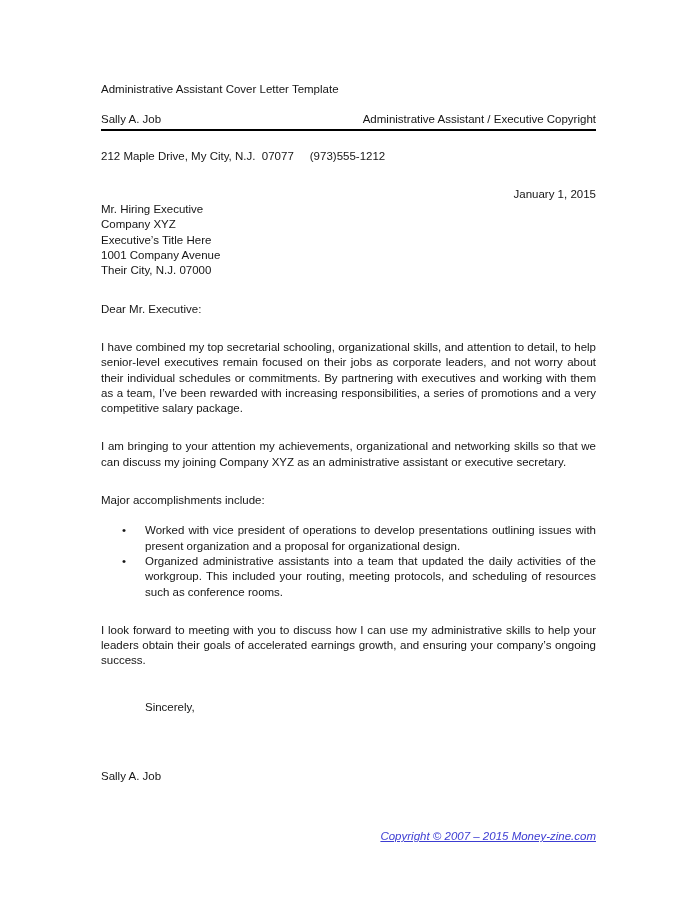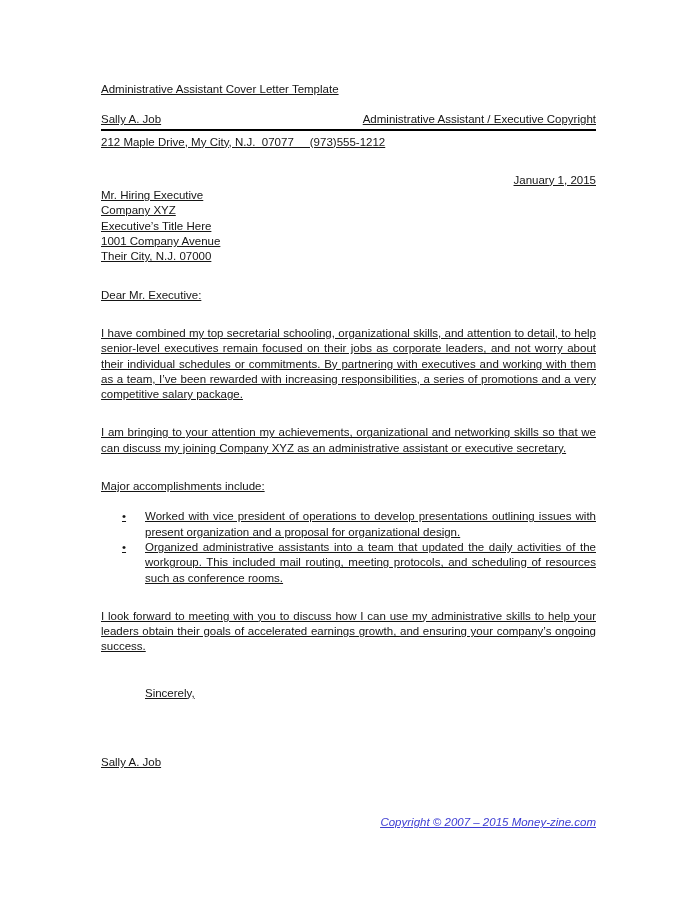--- a/index.html
+++ b/index.html
@@ -9,40 +9,39 @@
     height: 900px;
     font-family: "Liberation Sans", "DejaVu Sans", sans-serif;
     color: #151515;
     overflow: hidden;
   }
   .page {
     width: 696px;
     height: 900px;
     padding: 82px 100px 0 101px;
     position: relative;
-    text-decoration: underline;
   }
   .t {
     font-size: 11.5px;
     line-height: 15.3px;
   }
   .pre { white-space: pre-wrap; }
   .just { text-align: justify; }
   .right { text-align: right; }
   .gap { margin-top: 23px; }
 
   .letterhead-row {
     display: flex;
     justify-content: space-between;
     align-items: flex-end;
     border-bottom: 2px solid #000000;
     padding-bottom: 1px;
     margin-top: 15px;
   }
-  .address-line { margin-top: 4px; }
+  .address-line { margin-top: 18px; }
 
   .recipient-line { display: block; }
 
   .bullet-list { margin-top: 15px; }
   .bullet-item { display: flex; }
   .bullet-dot {
     width: 44px;
     padding-left: 21px;
     flex: 0 0 44px;
     font-size: 11.5px;
@@ -94,21 +93,21 @@
 
   <div class="t gap">Major accomplishments include:</div>
 
   <div class="bullet-list">
     <div class="bullet-item">
       <span class="bullet-dot">•</span>
       <span class="t just bullet-text">Worked with vice president of operations to develop presentations outlining issues with present organization and a proposal for organizational design.</span>
     </div>
     <div class="bullet-item">
       <span class="bullet-dot">•</span>
-      <span class="t just bullet-text">Organized administrative assistants into a team that updated the daily activities of the workgroup.  This included mail routing, meeting protocols, and scheduling of resources such as conference rooms.</span>
+      <span class="t just bullet-text">Organized administrative assistants into a team that updated the daily activities of the workgroup.  This included your routing, meeting protocols, and scheduling of resources such as conference rooms.</span>
     </div>
   </div>
 
   <p class="t just gap">I look forward to meeting with you to discuss how I can use my administrative skills to help your leaders obtain their goals of accelerated earnings growth, and ensuring your company’s ongoing success.</p>
 
   <div class="t valediction">Sincerely,</div>
 
   <div class="t signature">Sally A. Job</div>
 
   <div class="t right footer-line">

